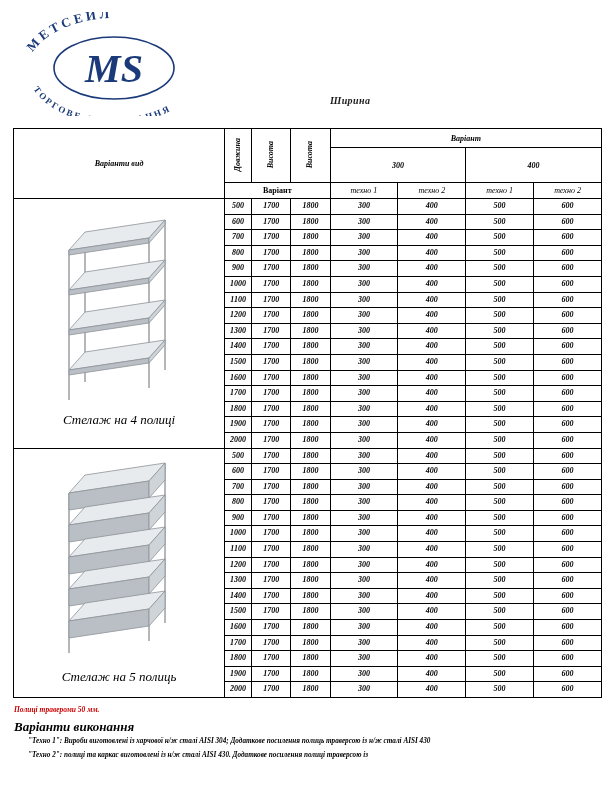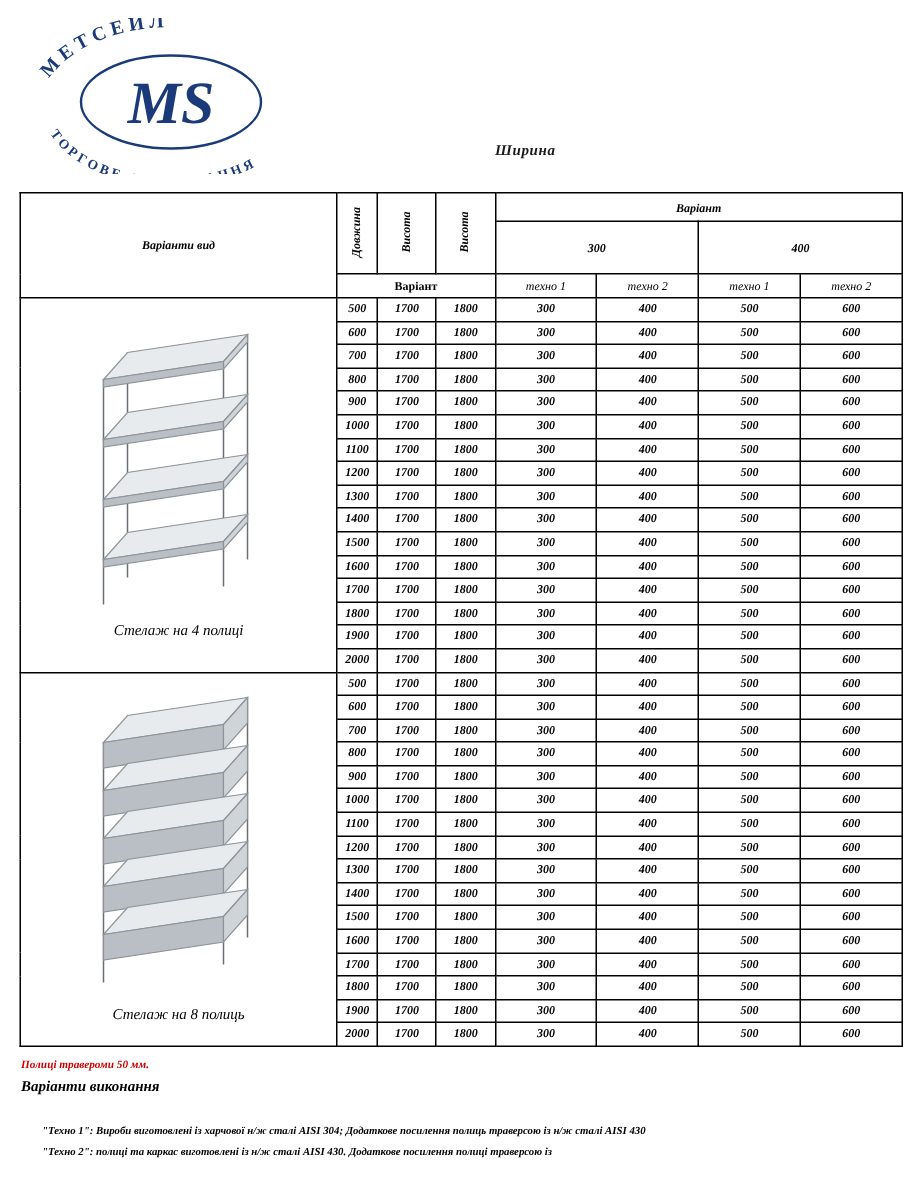--- a/index.html
+++ b/index.html
@@ -112,21 +112,21 @@
     position: relative;
     width: 100%;
     height: 100%;
     display: flex;
     flex-direction: column;
     align-items: center;
     justify-content: flex-end;
   }
   .img-caption {
     font-style: italic;
-    font-size: 10px;
+    font-size: 13px;
     padding-bottom: 4px;
     padding-top: 2px;
   }
   .shelf-svg { display: block; margin: 0 auto; }
 
   
   .notes {
     position: absolute;
     left: 14px;
     top: 705px;
@@ -135,22 +135,22 @@
   .note-red {
     color: #cc0000;
     font-style: italic;
     font-weight: bold;
     font-size: 7.5px;
     margin-bottom: 5px;
   }
   .note-head {
     font-style: italic;
     font-weight: bold;
-    font-size: 10px;
-    margin-bottom: 20px;
+    font-size: 13px;
+    margin-bottom: 2px;
   }
   .note-line {
     font-style: italic;
     font-weight: bold;
     font-size: 7.2px;
     text-indent: 14px;
     line-height: 1.35;
     margin-bottom: 4px;
   }
 </style>
@@ -427,21 +427,21 @@
                   <polygon points="14,132 94,120 94,137 14,149" fill="#b9bfc5" stroke="#8d9399" stroke-width="0.8"></polygon>
                   <polygon points="94,120 110,102 110,119 94,137" fill="#cfd4d9" stroke="#8d9399" stroke-width="0.8"></polygon>
                 </g>
                 <g>
                   <polygon points="14,164 30,146 110,134 94,152" fill="#e8ebee" stroke="#8d9399" stroke-width="0.8"></polygon>
                   <polygon points="14,164 94,152 94,169 14,181" fill="#b9bfc5" stroke="#8d9399" stroke-width="0.8"></polygon>
                   <polygon points="94,152 110,134 110,151 94,169" fill="#cfd4d9" stroke="#8d9399" stroke-width="0.8"></polygon>
                 </g>
               </g>
             </svg>
-            <div class="img-caption">Стелаж на 8 полиць</div>
+            <div class="img-caption">Стелаж на 5 полиць</div>
           </div>
         </td>
         <td class="datacell">500</td>
         <td class="datacell">1700</td>
         <td class="datacell">1800</td>
         <td class="datacell">300</td>
         <td class="datacell">400</td>
         <td class="datacell">500</td>
         <td class="datacell">600</td>
       </tr>

